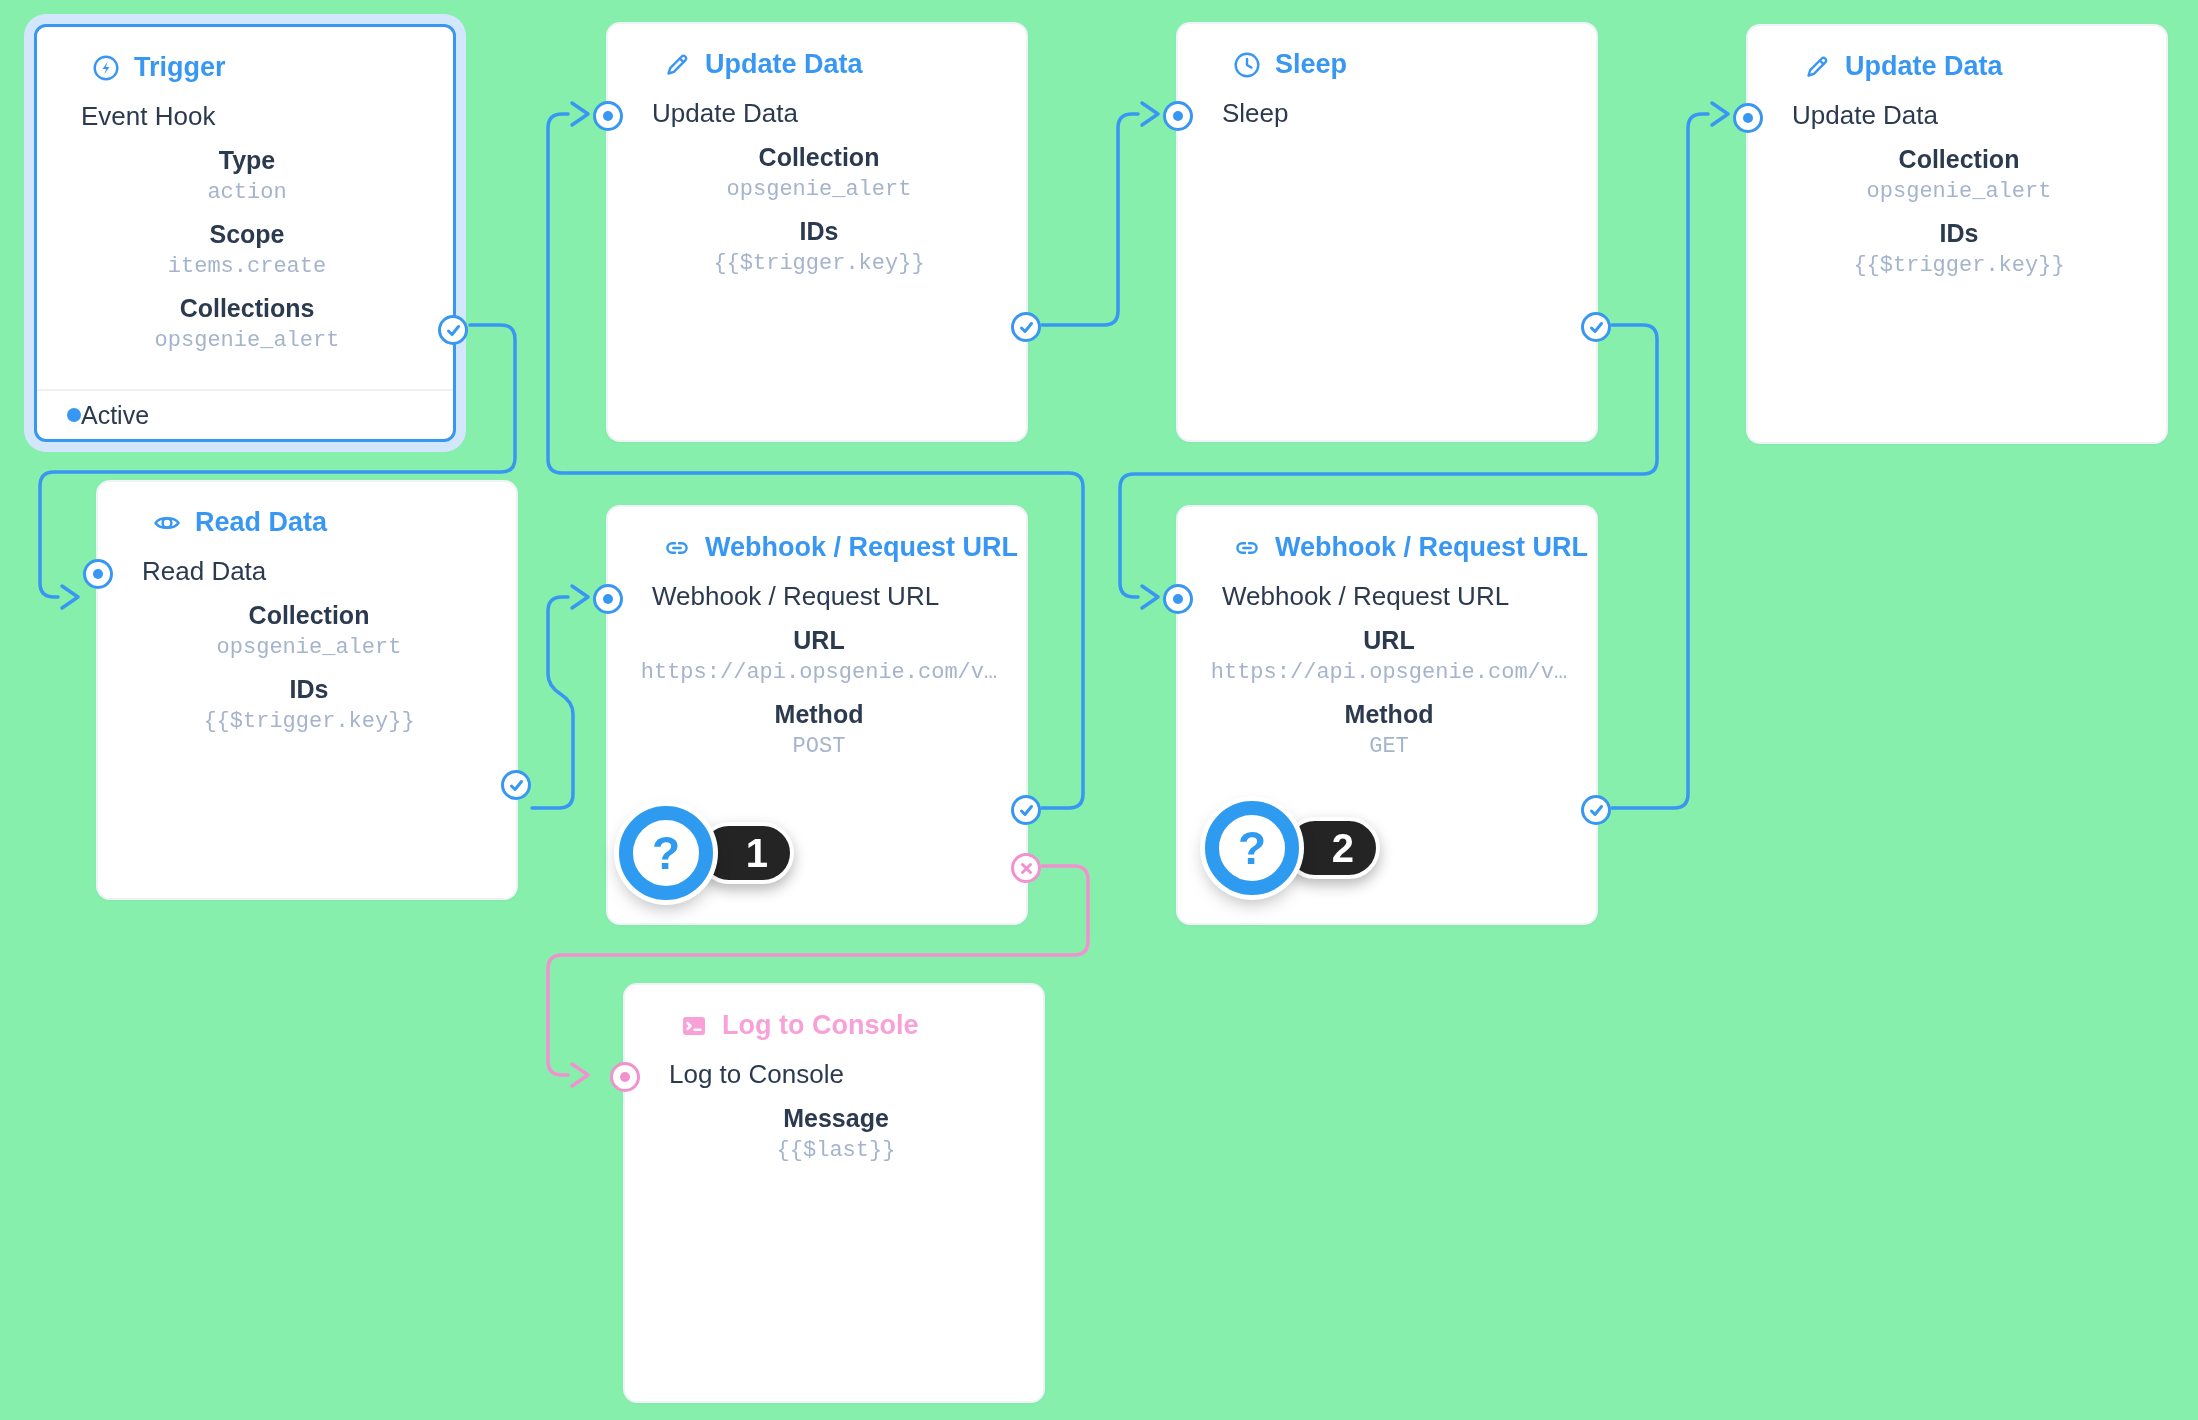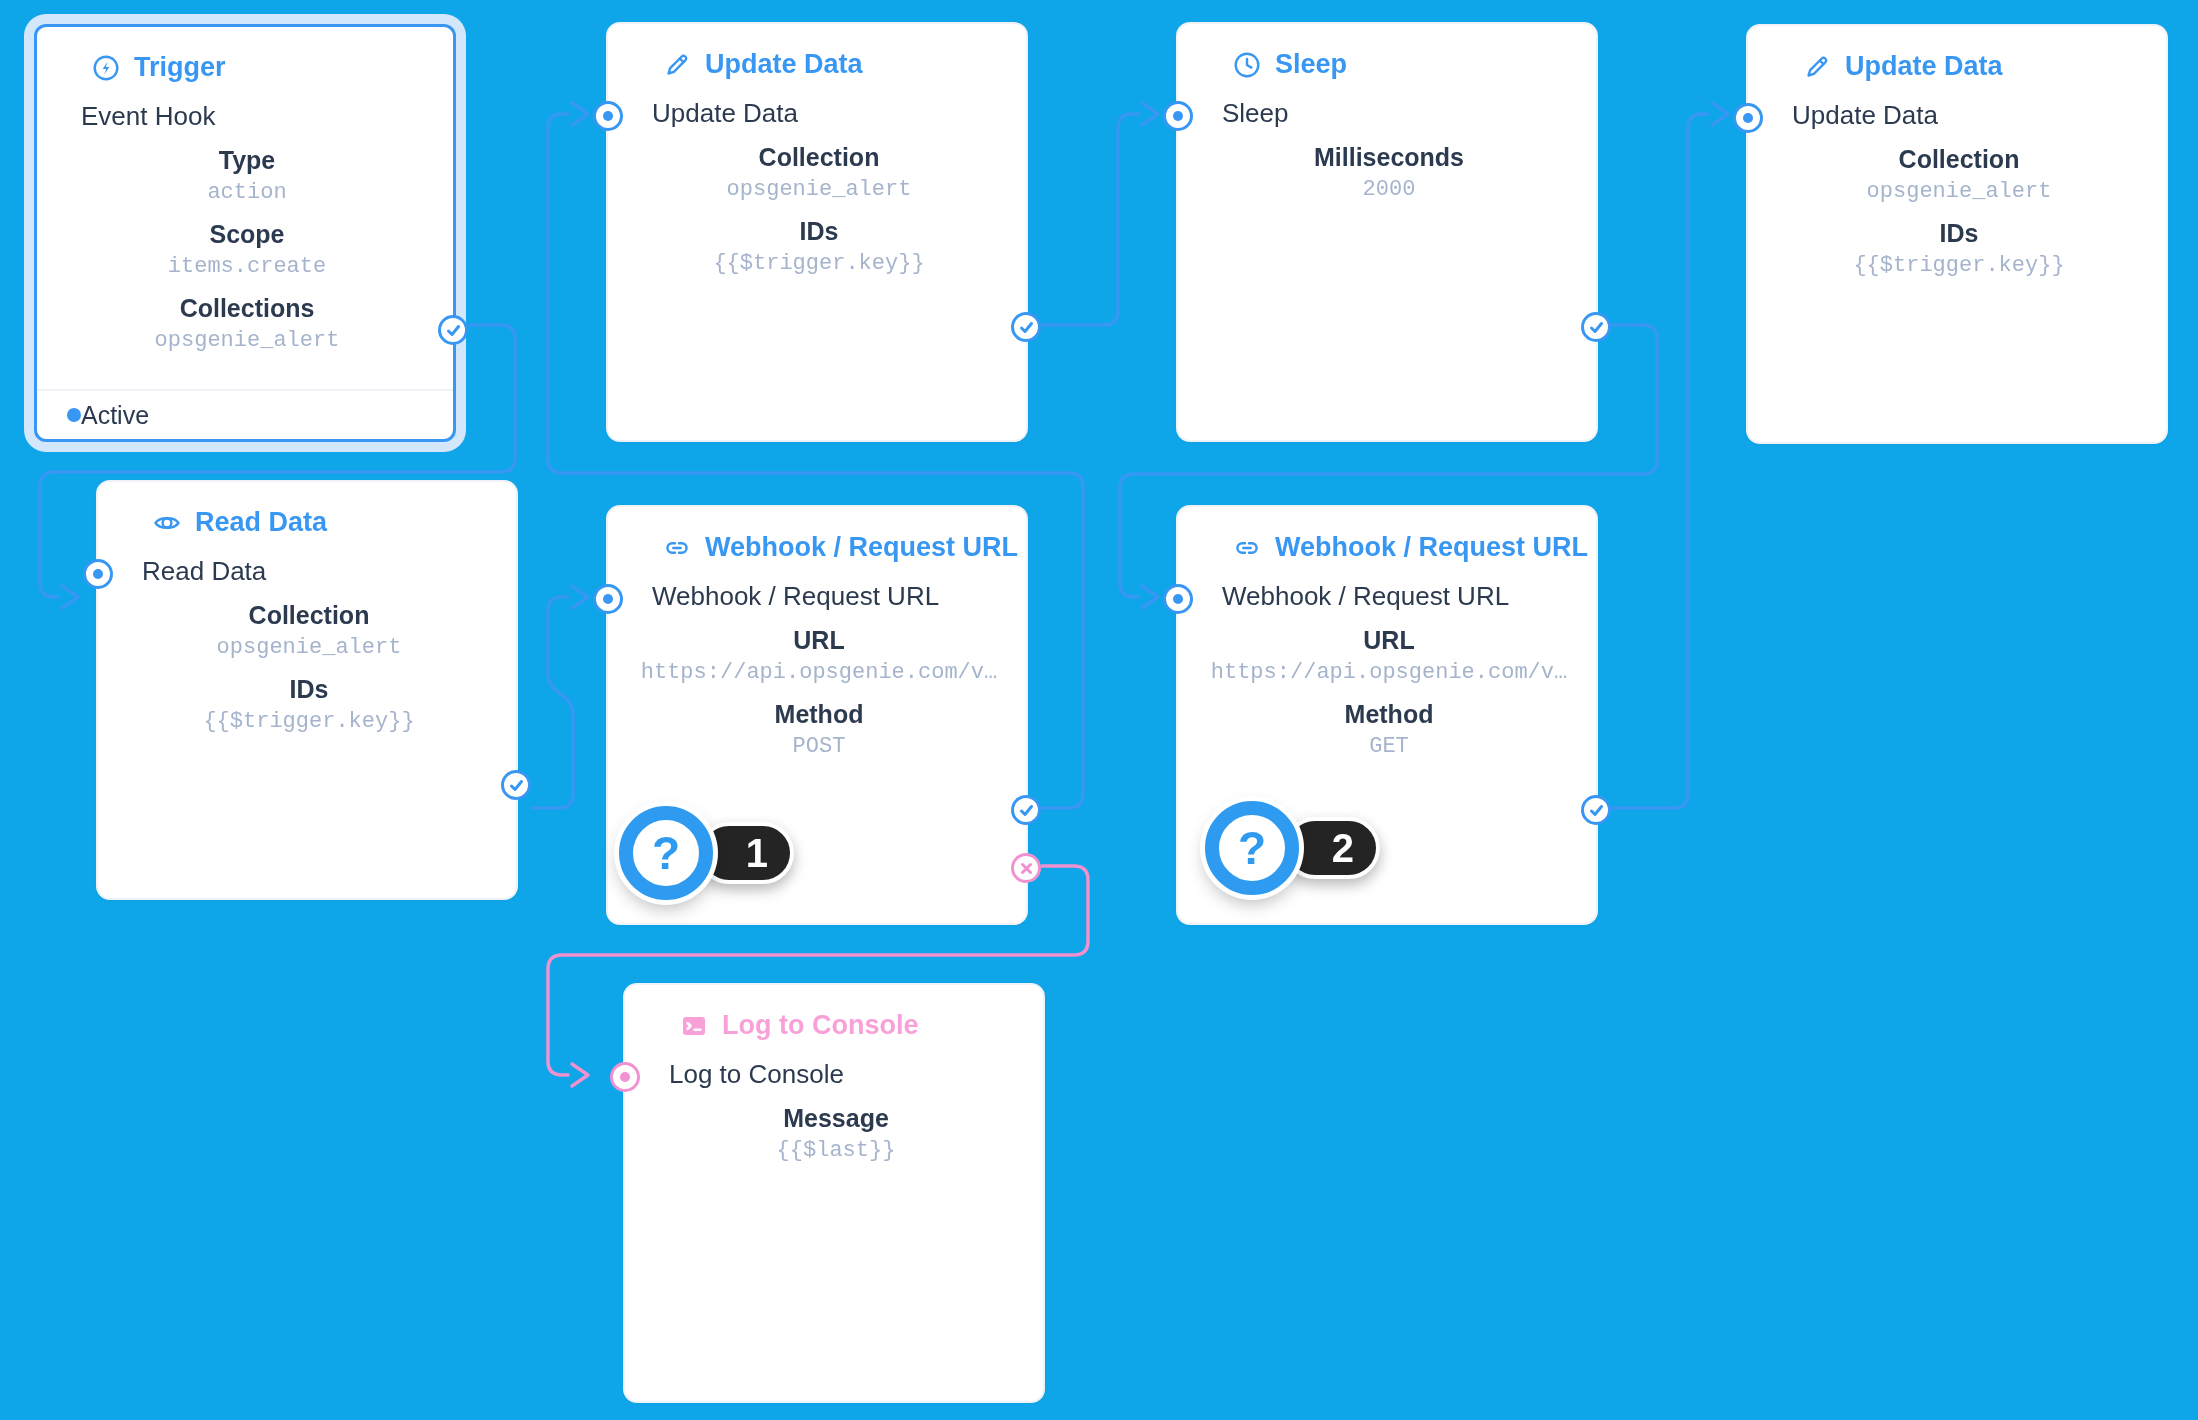--- a/index.html
+++ b/index.html
@@ -1,17 +1,17 @@
 <!DOCTYPE html>
 <html><head>
 <meta charset="utf-8">
 <style>
   html,body{margin:0;padding:0;background:#ffffff;}
   #canvas{
-    position:relative;width:2198px;height:1420px;background:#0ea5e9;overflow:hidden;
+    position:relative;width:2198px;height:1420px;background:#86efac;overflow:hidden;
     font-family:"Liberation Sans", sans-serif;
   }
   .wires{position:absolute;left:0;top:0;pointer-events:none;}
   .wires path{fill:none;stroke-width:3.5px;stroke-linecap:round;stroke-linejoin:round;}
   .wires path.blue{stroke:#3897f2;}
   .wires path.pink{stroke:#f191d0;}
 
   .card{
     position:absolute;width:422px;height:420px;background:#ffffff;
     border:2px solid #eff2f8;border-radius:14px;box-sizing:border-box;
@@ -181,24 +181,20 @@
       <span class="icon">
         <svg width="30" height="30" viewBox="0 0 30 30" fill="none" stroke="currentColor" stroke-width="2.4" stroke-linecap="round" stroke-linejoin="round">
             <circle cx="15" cy="15" r="11.3"></circle>
             <path d="M15 9 V15 L19.4 17.6"></path>
           </svg>
       </span>
       <span class="title">Sleep</span>
     </div>
     <div class="body">
       <div class="op-name">Sleep</div>
-      <div class="field">
-        <div class="flabel">Milliseconds</div>
-        <div class="fvalue">2000</div>
-      </div>
     </div>
     <div class="node node-input">
         <div class="node-dot"></div>
       </div>
     <div class="node node-resolve">
       <svg width="17" height="17" viewBox="0 0 17 17" fill="none" stroke="#3897f2" stroke-width="3" stroke-linecap="round" stroke-linejoin="round">
           <path d="M3.5 9 L7 12.5 L13.5 4.5"></path>
         </svg>
     </div>
   </div>

